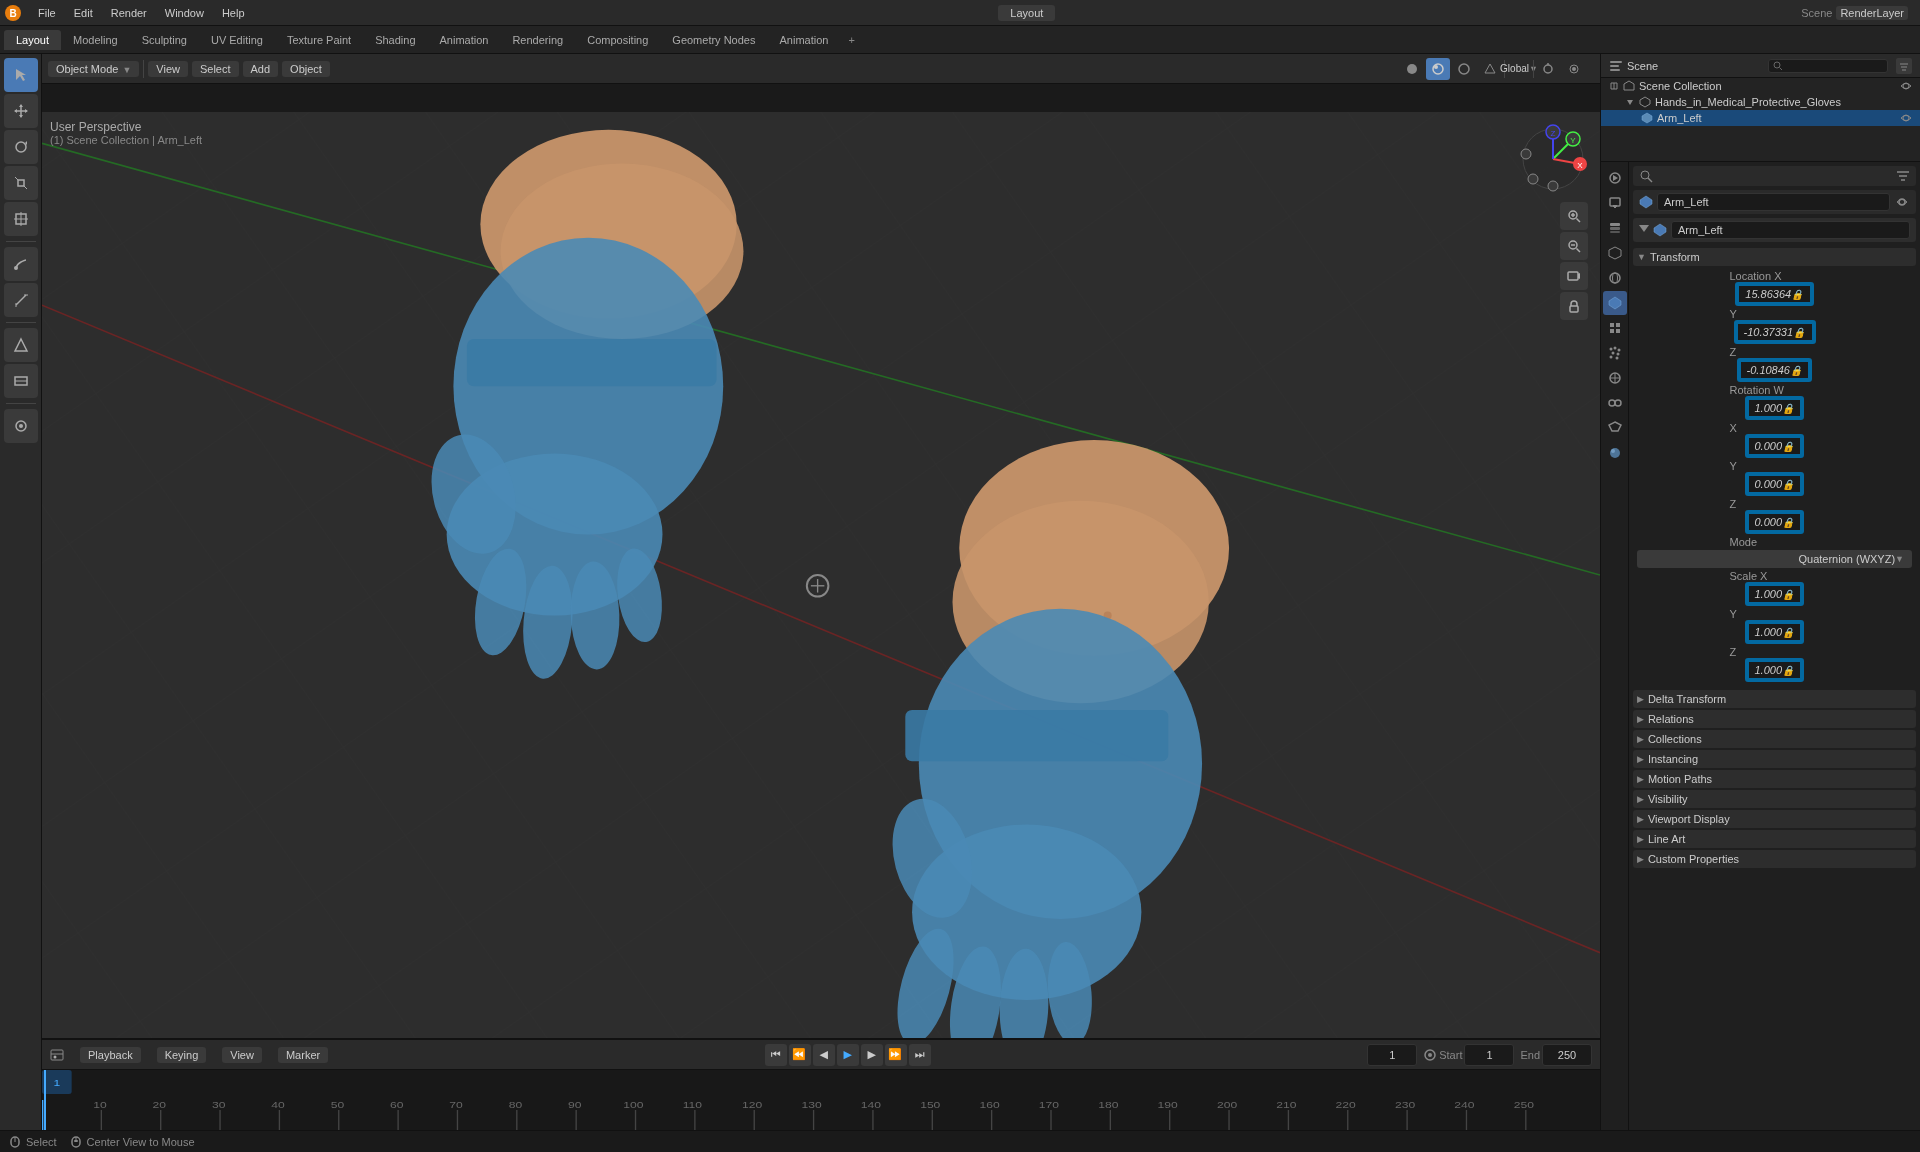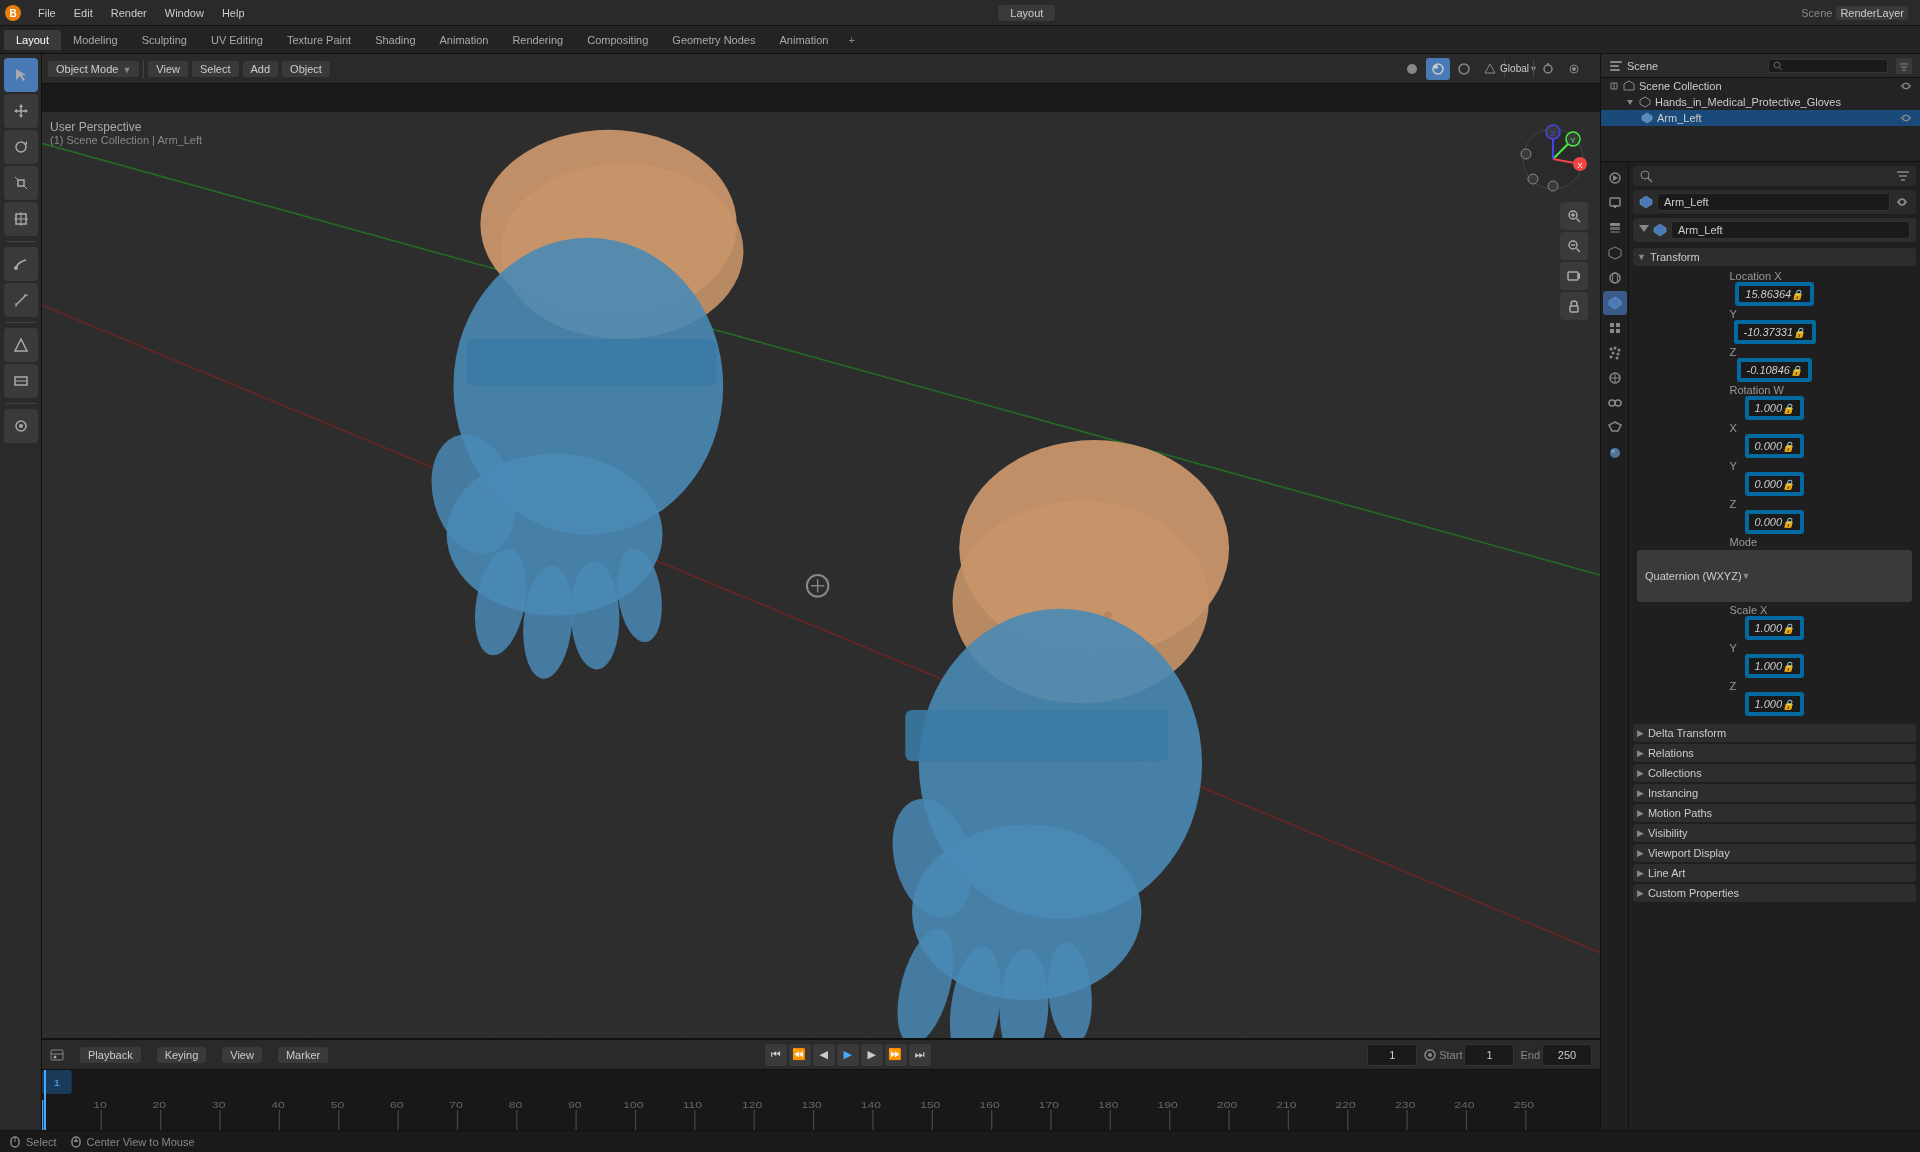--- a/index.html
+++ b/index.html
@@ -251,23 +251,23 @@
       padding: 2px 6px;
       font-size: 11px; color: #ccc;
       display: flex; align-items: center; justify-content: center; font-style: italic;
     }
     .t-copy { color: #555; font-size: 10px; cursor: pointer; }
 
     .full-width-val {
       width: 100%;
       background: #3a3a3a;
       border-radius: 3px;
-      padding: 20px 8px;
+      padding: 3px 8px;
       font-size: 11px; color: #ccc;
-      display: flex; align-items: center; justify-content: flex-start;
+      display: flex; align-items: center; justify-content: flex-end;
       cursor: pointer;
       margin-top: 2px;
     }
 
     
     .section-collapse {
       display: flex; align-items: center;
       padding: 3px 4px;
       background: #2d2d2d;
       border-radius: 3px;

